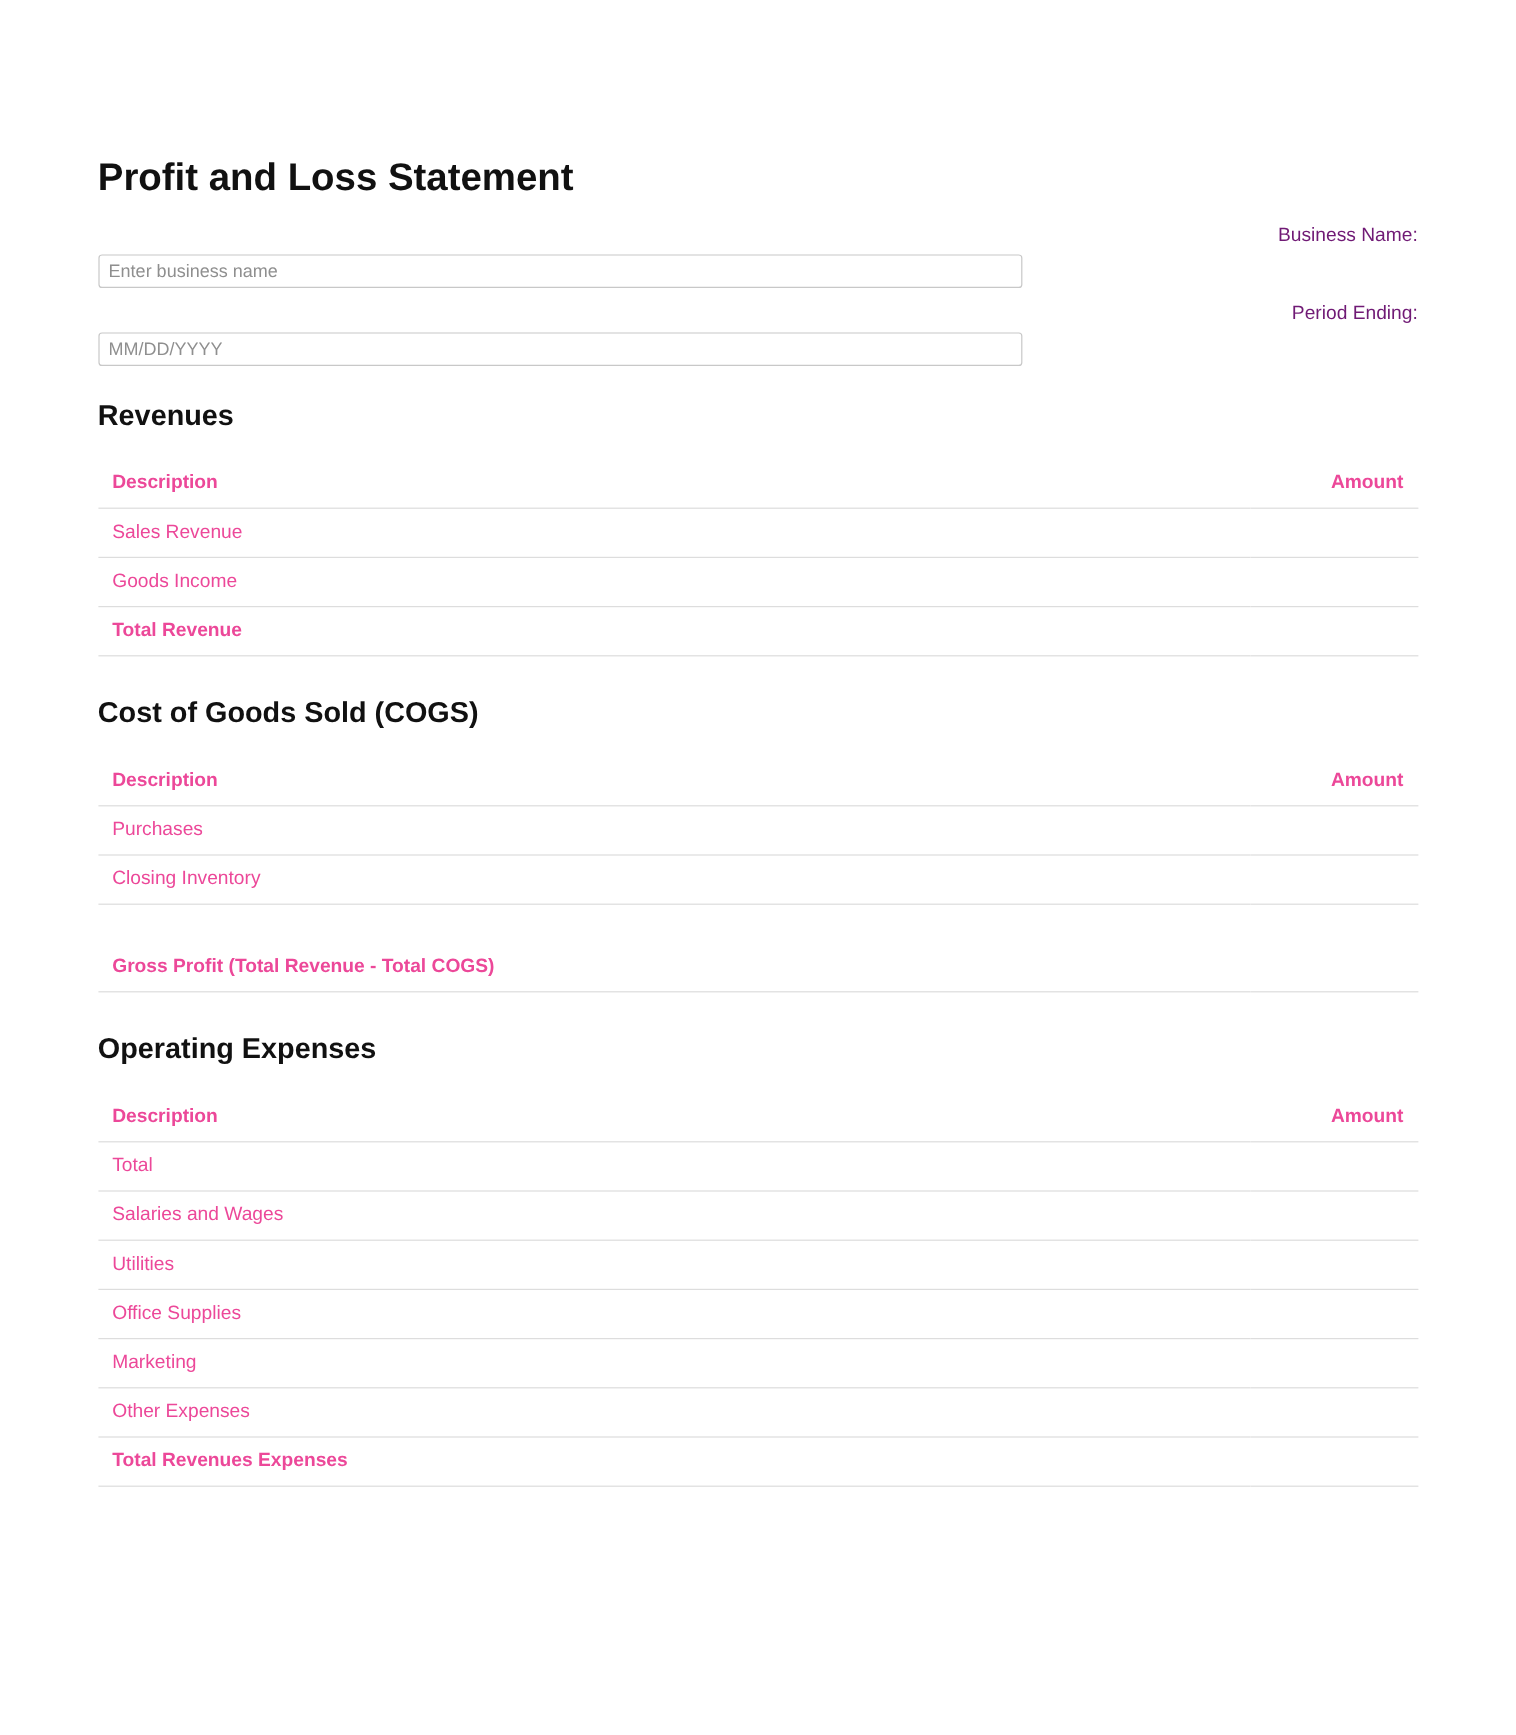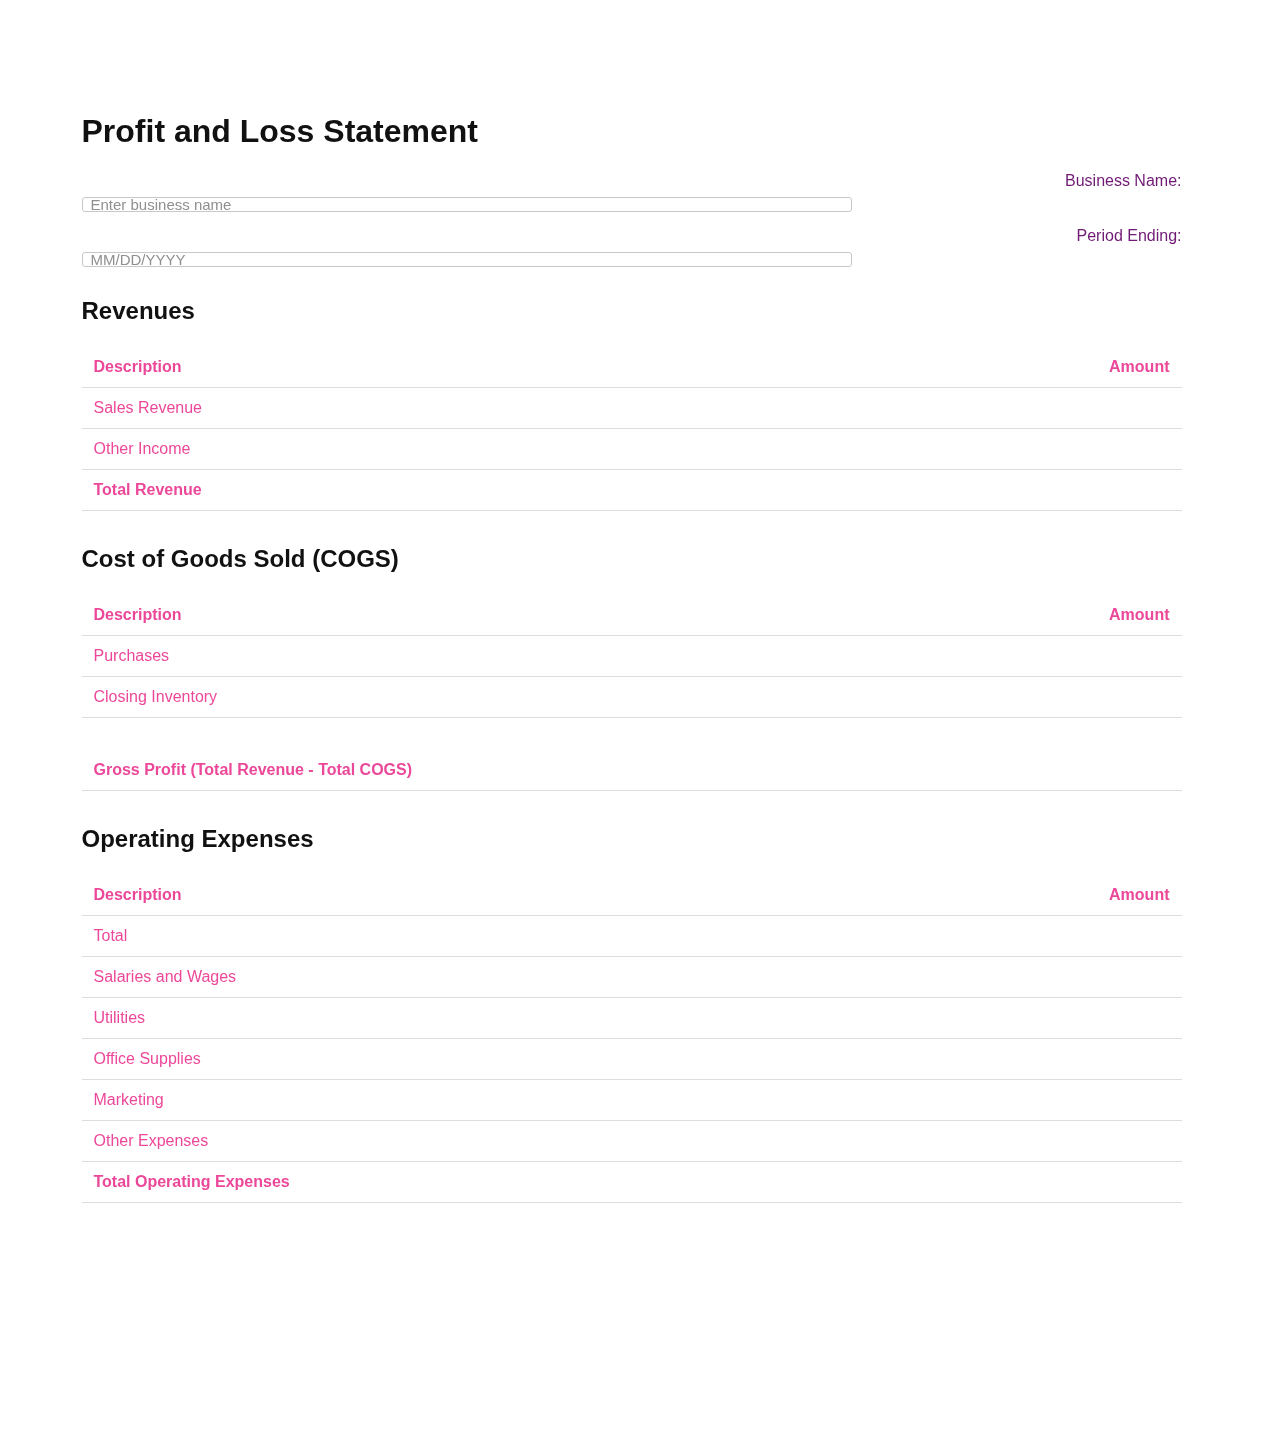--- a/index.html
+++ b/index.html
@@ -6,21 +6,21 @@
   html, body {
     margin: 0;
     padding: 0;
     background: #ffffff;
     color: #111111;
     font-family: "Liberation Sans", sans-serif;
     font-size: 16px;
   }
   .container {
     width: 1100px;
-    margin: 0 auto;
+    margin: 16px auto;
     padding-top: 112px;
     padding-bottom: 120px;
   }
   h1.page-title {
     font-size: 32px;
     line-height: 1.2;
     font-weight: 700;
     margin: 0 0 21px 0;
     color: #111111;
   }
@@ -28,21 +28,21 @@
   .field label {
     display: block;
     font-size: 16px;
     line-height: 19px;
     margin-bottom: 6px;
     color: #701a75;
     text-align: right;
   }
   .field input {
     width: 770px;
-    height: 15px;
+    height: 28px;
     border: 1px solid #c8c8c8;
     border-radius: 3px;
     padding: 0 8px;
     font-family: "Liberation Sans", sans-serif;
     font-size: 15px;
     color: #111111;
     background: #ffffff;
     outline: none;
   }
   .field input::placeholder { color: #8f8f8f; opacity: 1; }
@@ -100,21 +100,21 @@
         <th class="desc">Description</th>
         <th class="amt">Amount</th>
       </tr>
     </thead>
     <tbody>
       <tr>
         <td class="desc">Sales Revenue</td>
         <td class="amt"></td>
       </tr>
       <tr>
-        <td class="desc">Other Income</td>
+        <td class="desc">Goods Income</td>
         <td class="amt"></td>
       </tr>
       <tr class="total-row">
         <td class="desc">Total Revenue</td>
         <td class="amt"></td>
       </tr>
     </tbody>
   </table>
 
   <h2 class="section-heading">Cost of Goods Sold (COGS)</h2>
@@ -173,19 +173,19 @@
       </tr>
       <tr>
         <td class="desc">Marketing</td>
         <td class="amt"></td>
       </tr>
       <tr>
         <td class="desc">Other Expenses</td>
         <td class="amt"></td>
       </tr>
       <tr class="total-row">
-        <td class="desc">Total Operating Expenses</td>
+        <td class="desc">Total Revenues Expenses</td>
         <td class="amt"></td>
       </tr>
     </tbody>
   </table>
 
 </div>
 
 </body></html>

